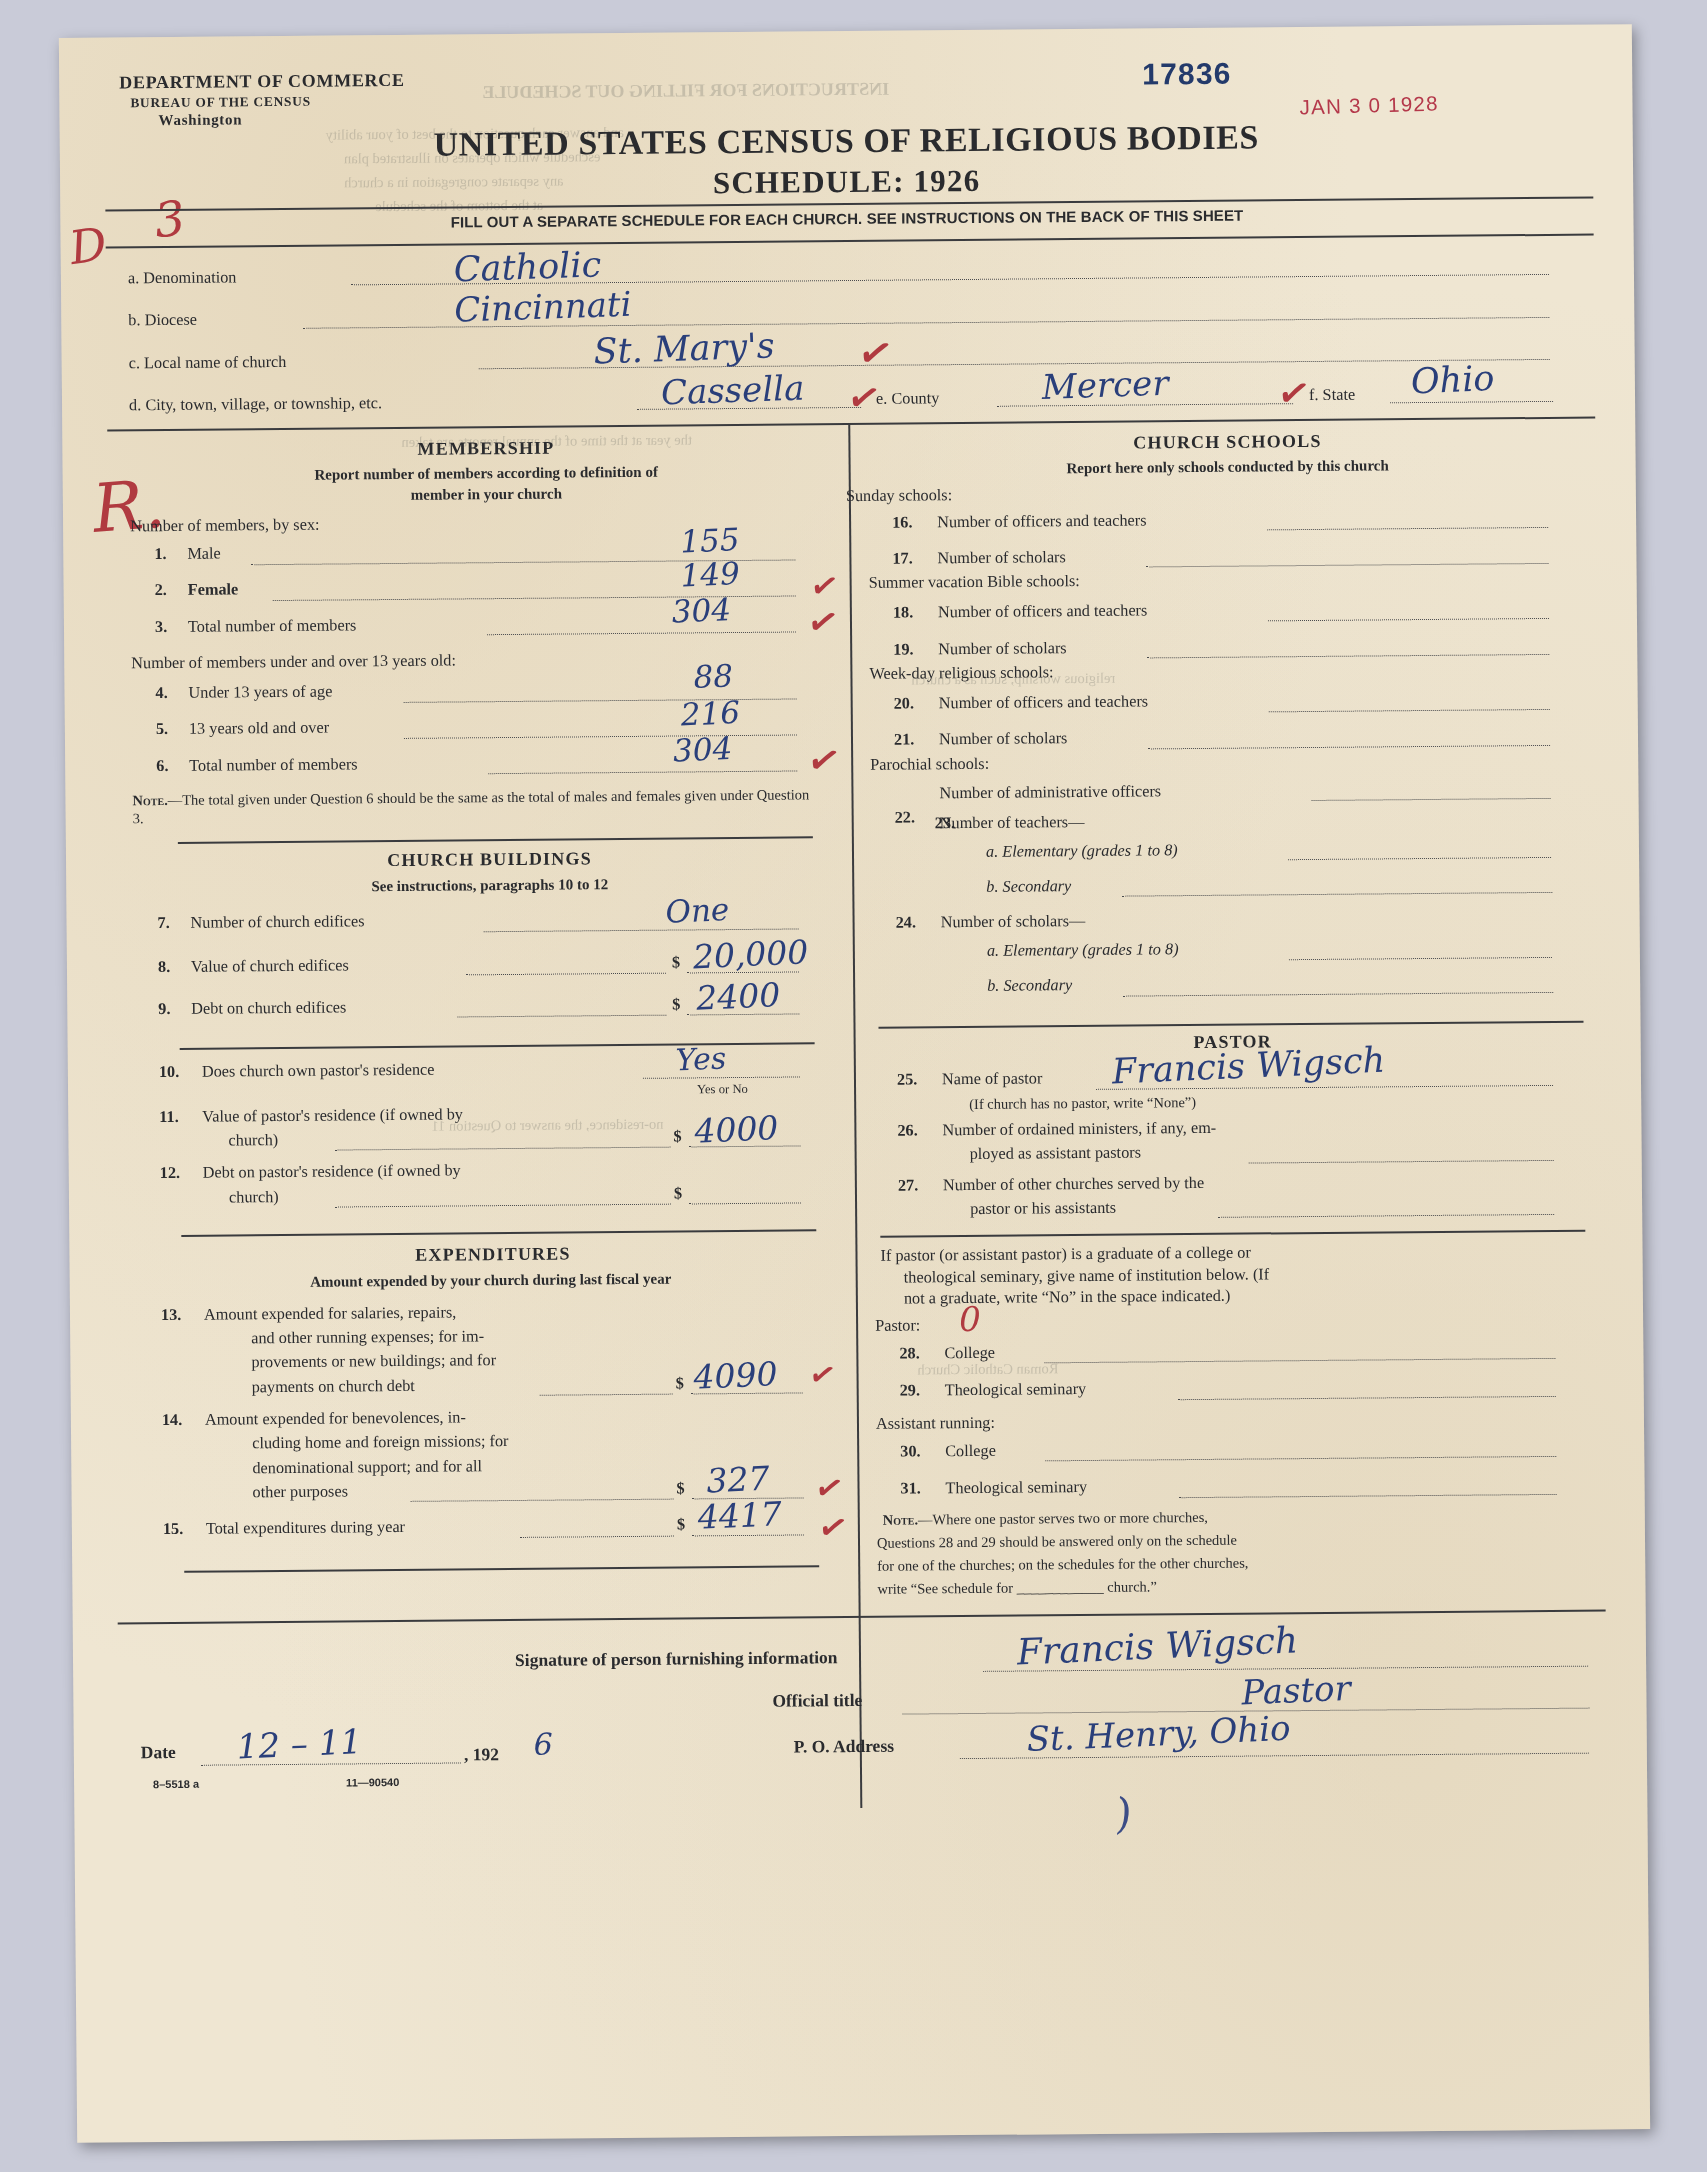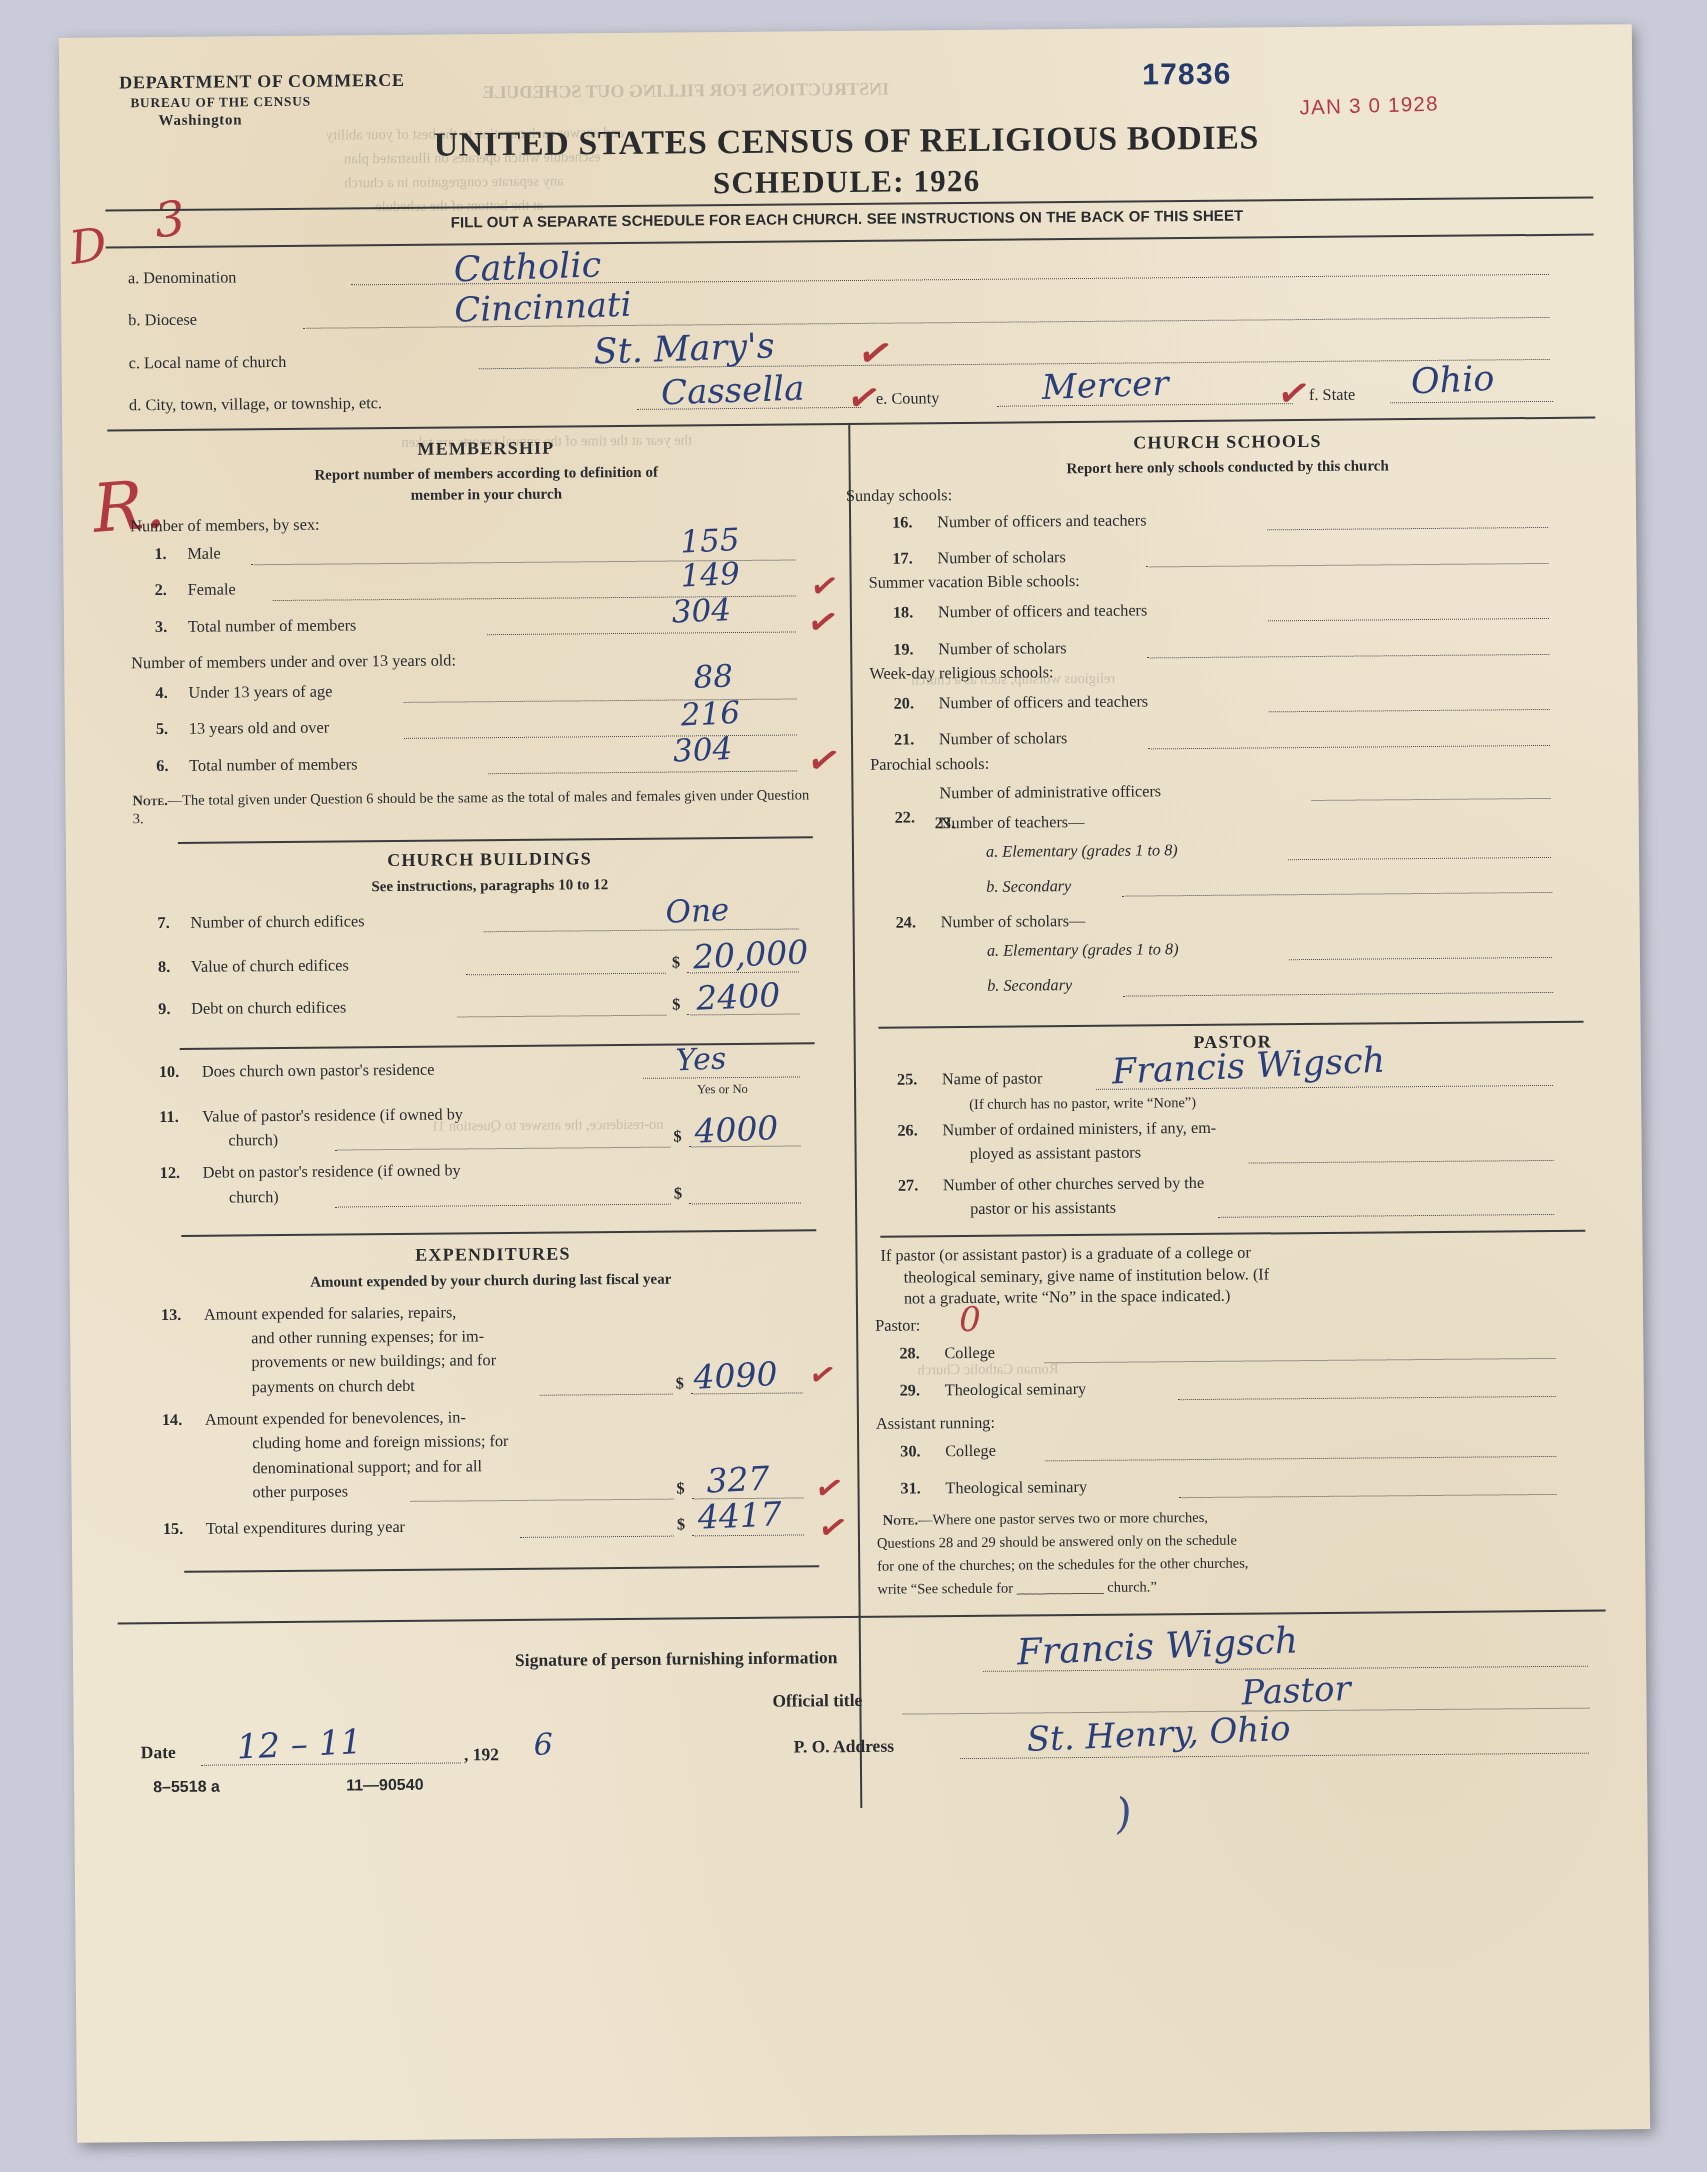--- a/index.html
+++ b/index.html
@@ -144,21 +144,21 @@
   }
   .note {
     position: absolute;
     font-size: 14.5px;
     line-height: 1.22;
   }
   .smallcap { font-variant: small-caps; font-weight: bold; }
   .footer-code {
     position: absolute;
     font-family: "Liberation Sans", sans-serif;
-    font-size: 16px; font-weight: bold;
+    font-size: 11px; font-weight: bold;
   }
 </style>
 </head>
 <body>
 
 <div class="page">
   <div class="sheet">
     <div class="paper-inner">
 
       <div class="ghost" style="left:423px; top:48px; font-size:18px; font-weight:bold;">INSTRUCTIONS FOR FILLING OUT SCHEDULE</div>
@@ -224,21 +224,21 @@
       <div class="sec-sub" style="left:91px; top:452px; width:665px;">member in your church</div>
 
       <div class="lbl" style="left:67px; top:479px;">Number of members, by sex:</div>
 
       <div class="lbl lblb" style="left:91px; top:507px;">1.</div>
       <div class="lbl" style="left:124px; top:507px;">Male</div>
       <div class="dots" style="left:188px; top:528px; width:544px;"></div>
       <div class="hand" style="left:617px; top:490px; font-size:31px; transform:rotate(-2deg);">155</div>
 
       <div class="lbl lblb" style="left:91px; top:543px;">2.</div>
-      <div class="lbl" style="left:124px; top:543px;">Female</div>
+      <div class="lbl" style="left:124px; top:543px;font-weight:bold;">Female</div>
       <div class="dots" style="left:209px; top:564px; width:523px;"></div>
       <div class="hand" style="left:617px; top:524px; font-size:31px; transform:rotate(-2deg);">149</div>
       <div class="check" style="left:747px; top:535px; font-size:33px; transform:rotate(12deg);">✓</div>
 
       <div class="lbl lblb" style="left:91px; top:580px;">3.</div>
       <div class="lbl" style="left:124px; top:580px;">Total number of members</div>
       <div class="dots" style="left:423px; top:600px; width:309px;"></div>
       <div class="hand" style="left:608px; top:560px; font-size:31px; transform:rotate(-2deg);">304</div>
       <div class="check" style="left:744px; top:570px; font-size:36px; transform:rotate(14deg);">✓</div>
 

